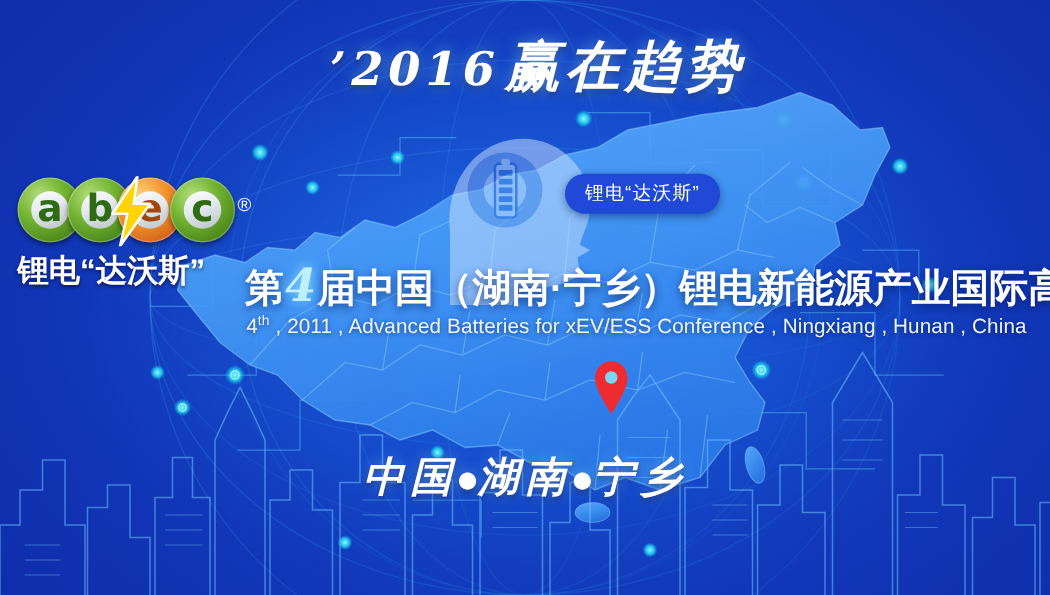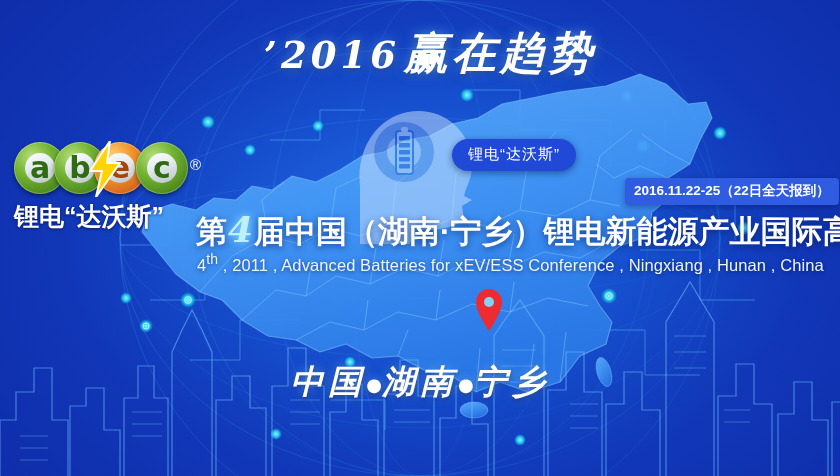--- a/index.html
+++ b/index.html
@@ -68,21 +68,21 @@
     letter-spacing:0px;white-space:nowrap;text-shadow:0 2px 7px rgba(0,20,80,.6);
   }
   .maintitle .num4{
     color:#bff0ff;font-size:36px;font-style:italic;font-family:"DejaVu Serif",serif;
     text-shadow:0 0 10px rgba(150,230,255,.9);padding:0 1px;
   }
   .subtitle{
     position:absolute;left:197px;top:251px;color:#eef4ff;font-size:16.5px;font-weight:400;
     letter-spacing:.1px;white-space:nowrap;text-shadow:0 1px 4px rgba(0,20,80,.6);
   }
-  .subtitle sup{font-size:14px;}
+  .subtitle sup{font-size:11px;}
 
   
   .badge-davos{
     position:absolute;left:452px;top:139px;padding:6px 16px 7px;border-radius:18px;
     background:#1f49d6;color:#ffffff;font-size:15px;font-weight:400;letter-spacing:1px;
     box-shadow:0 2px 7px rgba(0,10,60,.45);white-space:nowrap;
   }
   .badge-date{
     position:absolute;left:625px;top:178px;padding:4px 9px 5px;border-radius:4px;
     background:#2f5ce0;color:#ffffff;font-size:13.5px;font-weight:700;letter-spacing:0px;
@@ -301,19 +301,18 @@
 
   <div class="maintitle">
     <span>第</span><span class="num4">4</span><span>届中国（湖南·宁乡）锂电新能源产业国际高峰论坛</span>
   </div>
 
   <div class="subtitle">
     <span>4</span><sup>th</sup><span> , 2011 , Advanced Batteries for xEV/ESS Conference , Ningxiang , Hunan , China</span>
   </div>
 
   <div class="badge-davos">锂电“达沃斯”</div>
-  <div class="badge-date">2016.11.22-25（22日全天报到）</div>
 
   <div class="citynames">
     <span>中国</span><span class="dot">●</span><span>湖南</span><span class="dot">●</span><span>宁乡</span>
   </div>
 
 </div>
 
 </body></html>

